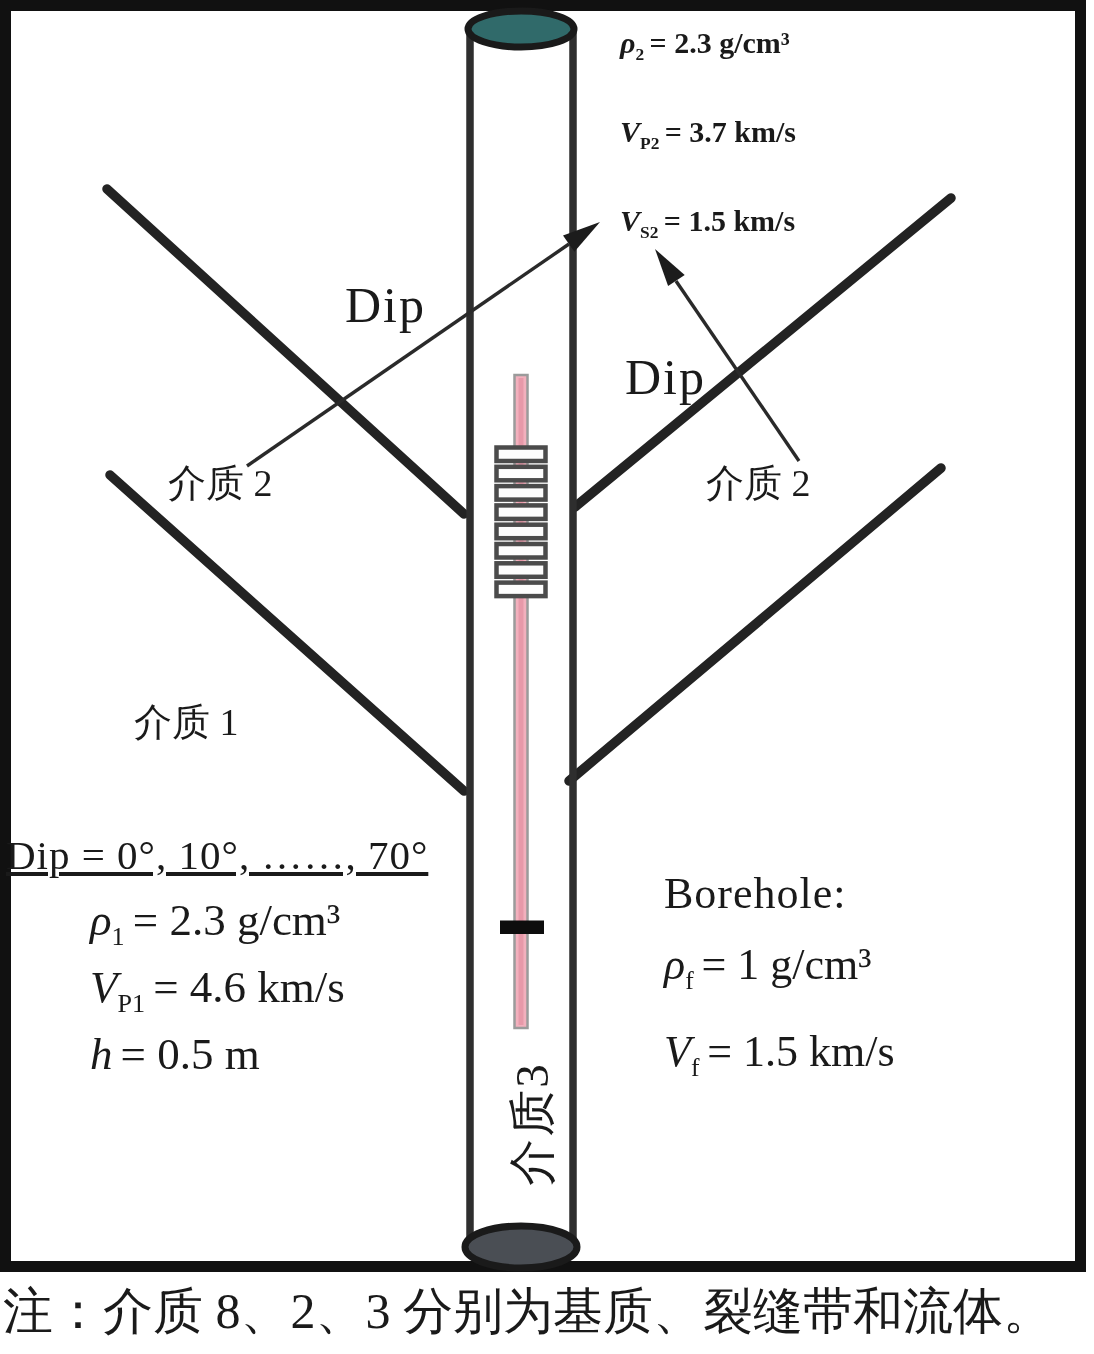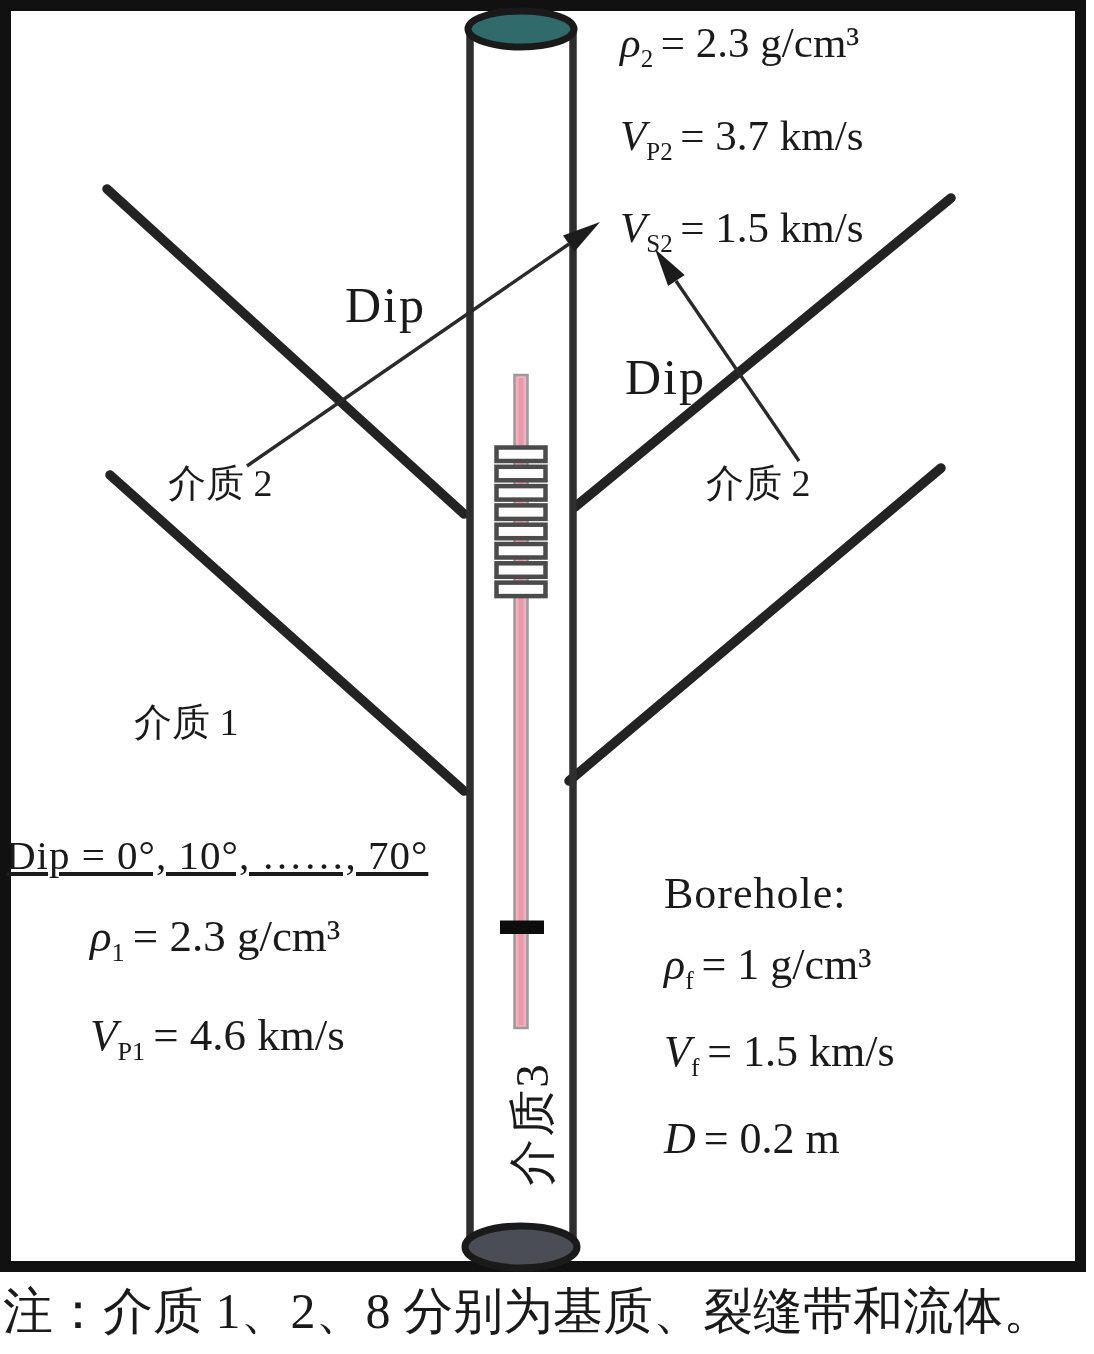--- a/index.html
+++ b/index.html
@@ -12,22 +12,22 @@
     overflow:hidden;
   }
   .stage svg{position:absolute;left:0;top:0;z-index:0;}
   .txt{position:absolute;z-index:1;white-space:nowrap;}
   .label-cn{font-size:38px;}
   .label-dip{font-size:50px;letter-spacing:2px;}
   .eq-block .eq-line{display:block;}
   .eq-line .sym{font-style:italic;}
   .eq-line sub{font-size:0.58em;font-style:normal;}
   .eq-line .rest{margin-left:0.18em;}
-  .p2-block{left:620px;top:4px;font-size:43px;line-height:77px;}
-  .p1-block{left:90px;top:895px;font-size:45px;line-height:83px;}
+  .p2-block{left:620px;top:4px;font-size:30px;line-height:77px;font-weight:bold;}
+  .p1-block{left:90px;top:895px;font-size:45px;line-height:51px;}
   .bh-block{left:664px;top:858px;font-size:44px;line-height:71px;}
   .bh-title{display:block;letter-spacing:1px;}
   .dip-left{left:345px;top:276px;}
   .dip-right{left:625px;top:348px;}
   .m2-left{left:168px;top:458px;}
   .m2-right{left:706px;top:458px;}
   .m1{left:134px;top:697px;}
   .dip-values{left:6px;top:831px;font-size:41px;letter-spacing:1px;text-decoration:underline;}
   .m3{
     left:532px;top:1124px;
@@ -90,24 +90,24 @@
   <div class="txt label-cn m2-left">介质 2</div>
   <div class="txt label-cn m2-right">介质 2</div>
   <div class="txt label-cn m1">介质 1</div>
   <div class="txt label-cn m3">介质3</div>
 
   <div class="txt dip-values">Dip = 0°, 10°, ……, 70°</div>
 
   <div class="txt eq-block p1-block">
     <span class="eq-line"><span class="sym">ρ</span><sub>1</sub><span class="rest">= 2.3 g/cm³</span></span>
     <span class="eq-line"><span class="sym">V</span><sub>P1</sub><span class="rest">= 4.6 km/s</span></span>
+    <span class="eq-line"><span class="sym">h</span><sub></sub><span class="rest">= 0.5 m</span></span>
   </div>
 
   <div class="txt eq-block bh-block">
     <span class="bh-title">Borehole:</span>
     <span class="eq-line"><span class="sym">ρ</span><sub>f</sub><span class="rest">= 1 g/cm³</span></span>
     <span class="eq-line"><span class="sym">V</span><sub>f</sub><span class="rest">= 1.5 km/s</span></span>
-    <span class="eq-line"><span class="sym">D</span><sub></sub><span class="rest">= 0.2 m</span></span>
   </div>
 
-  <div class="txt note">注：介质 1、2、8 分别为基质、裂缝带和流体。</div>
+  <div class="txt note">注：介质 8、2、3 分别为基质、裂缝带和流体。</div>
 
 </div>
 
 </body></html>

